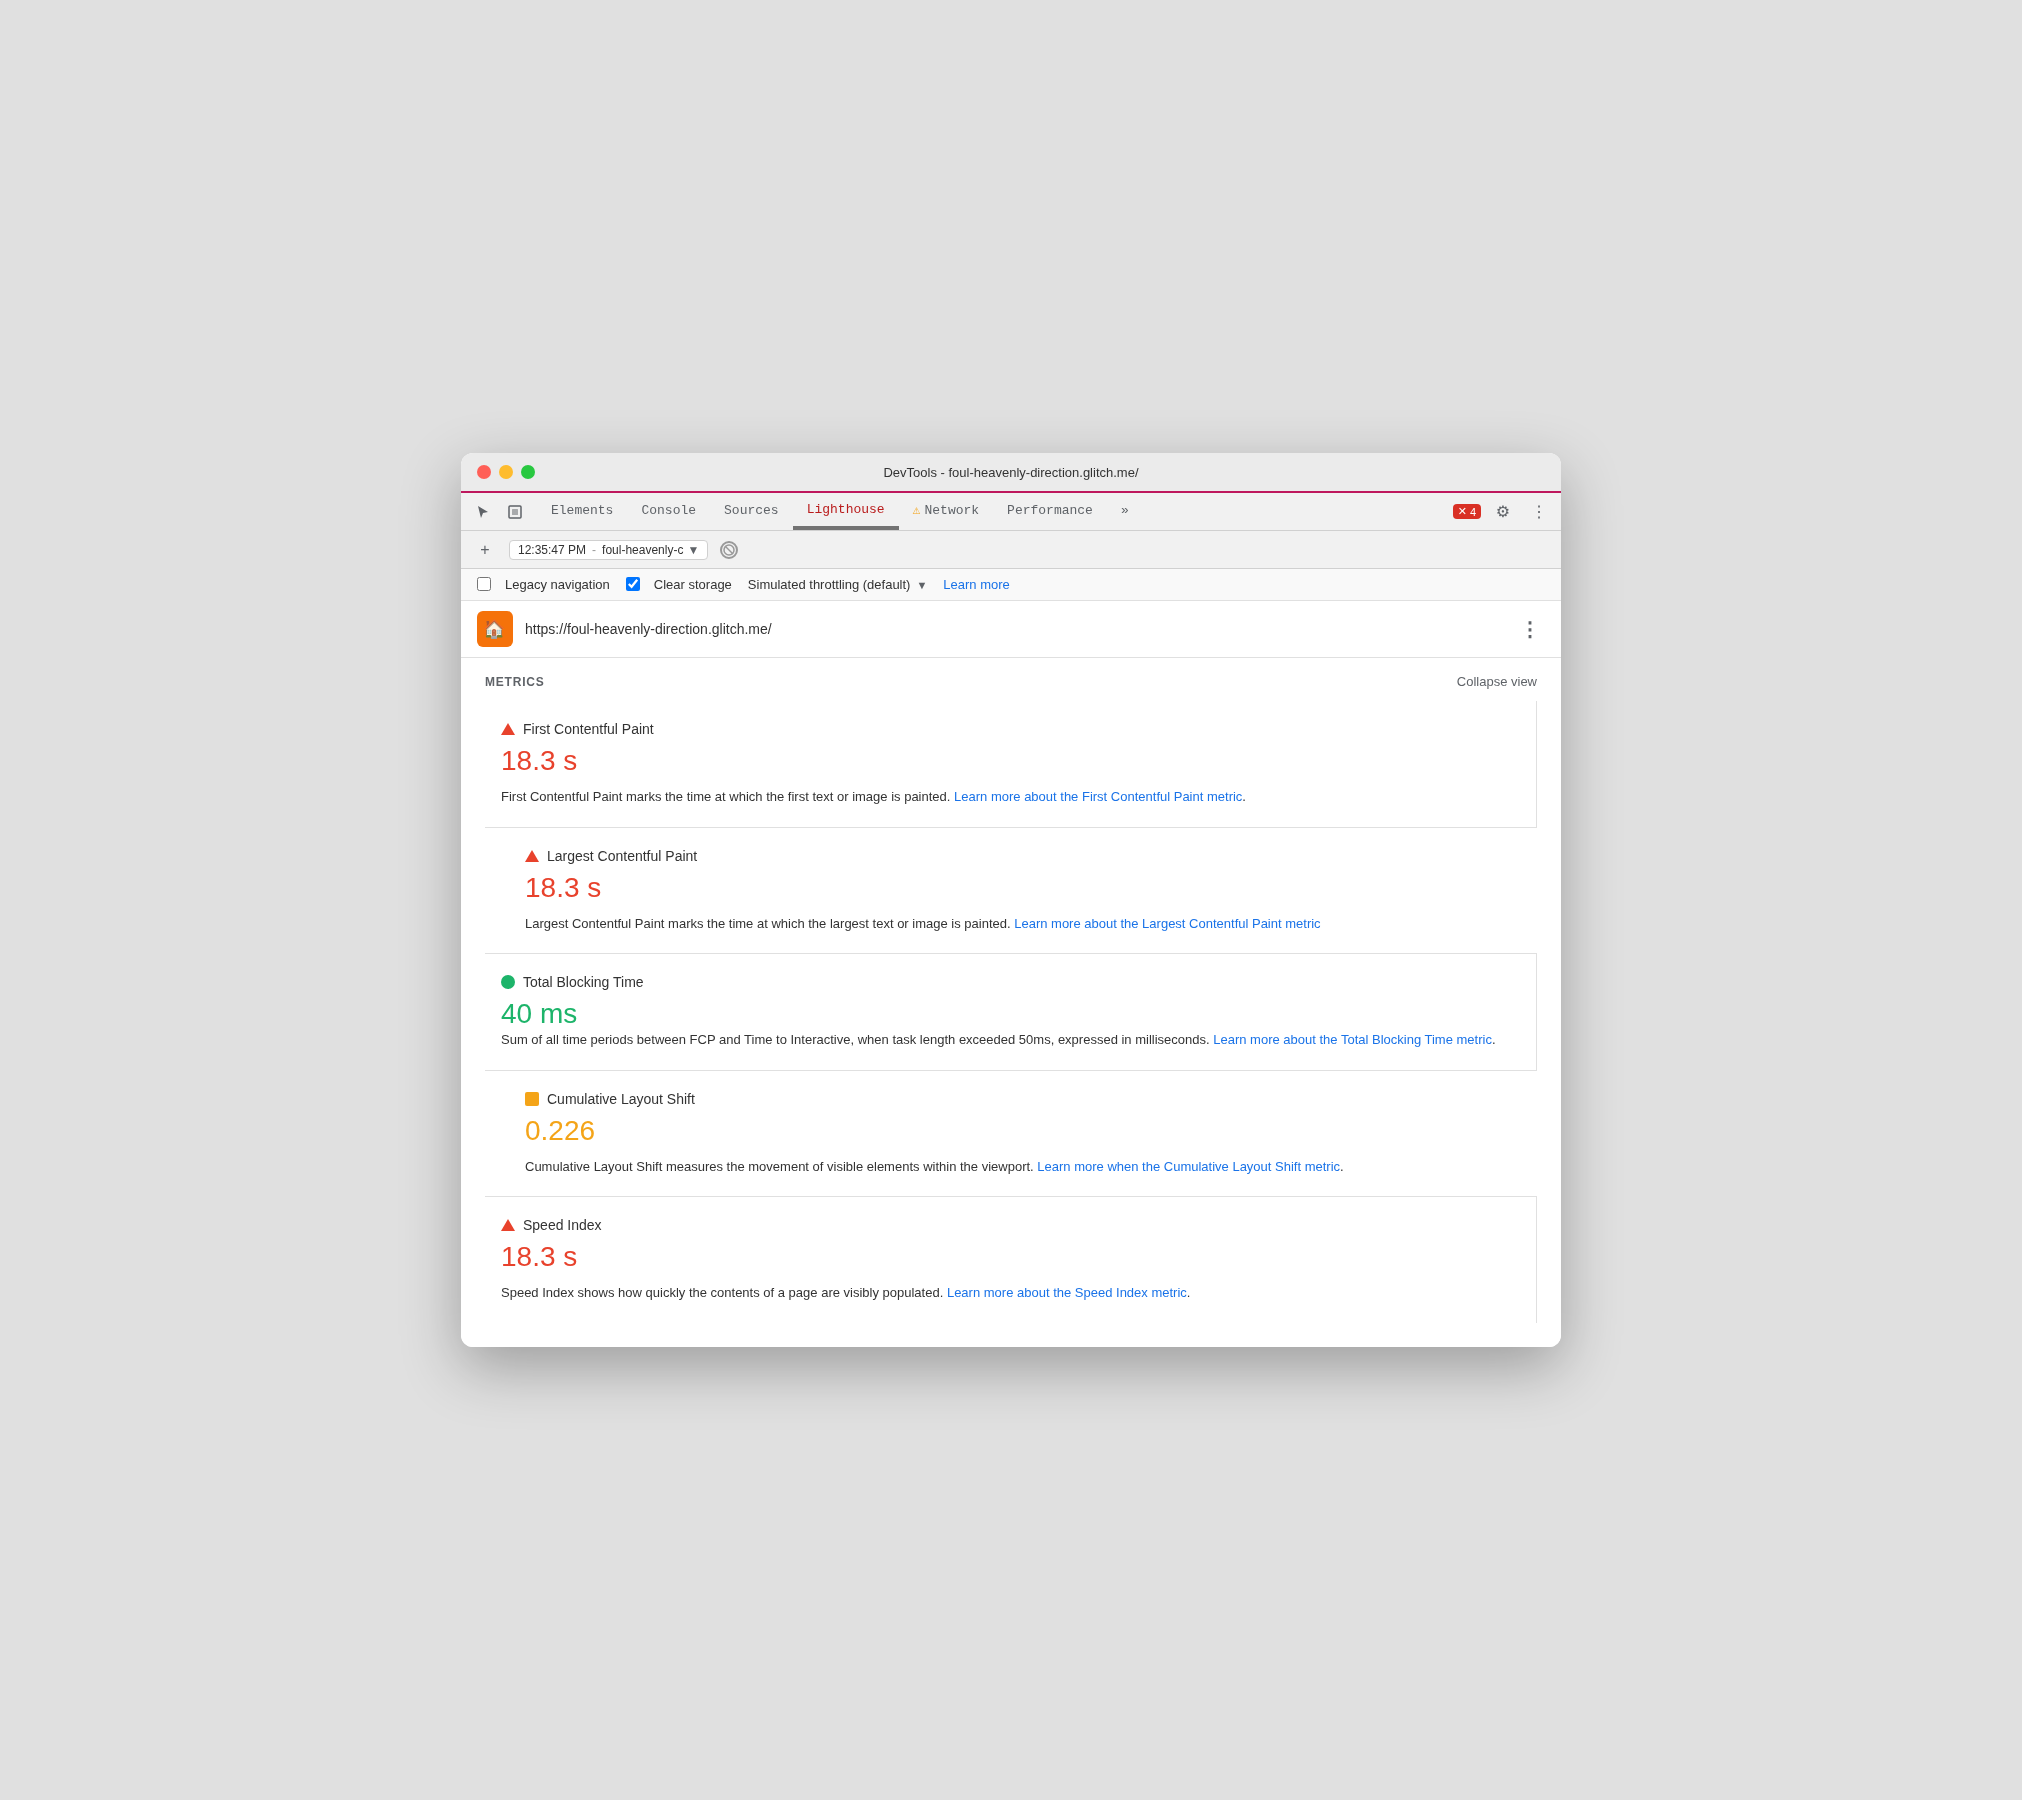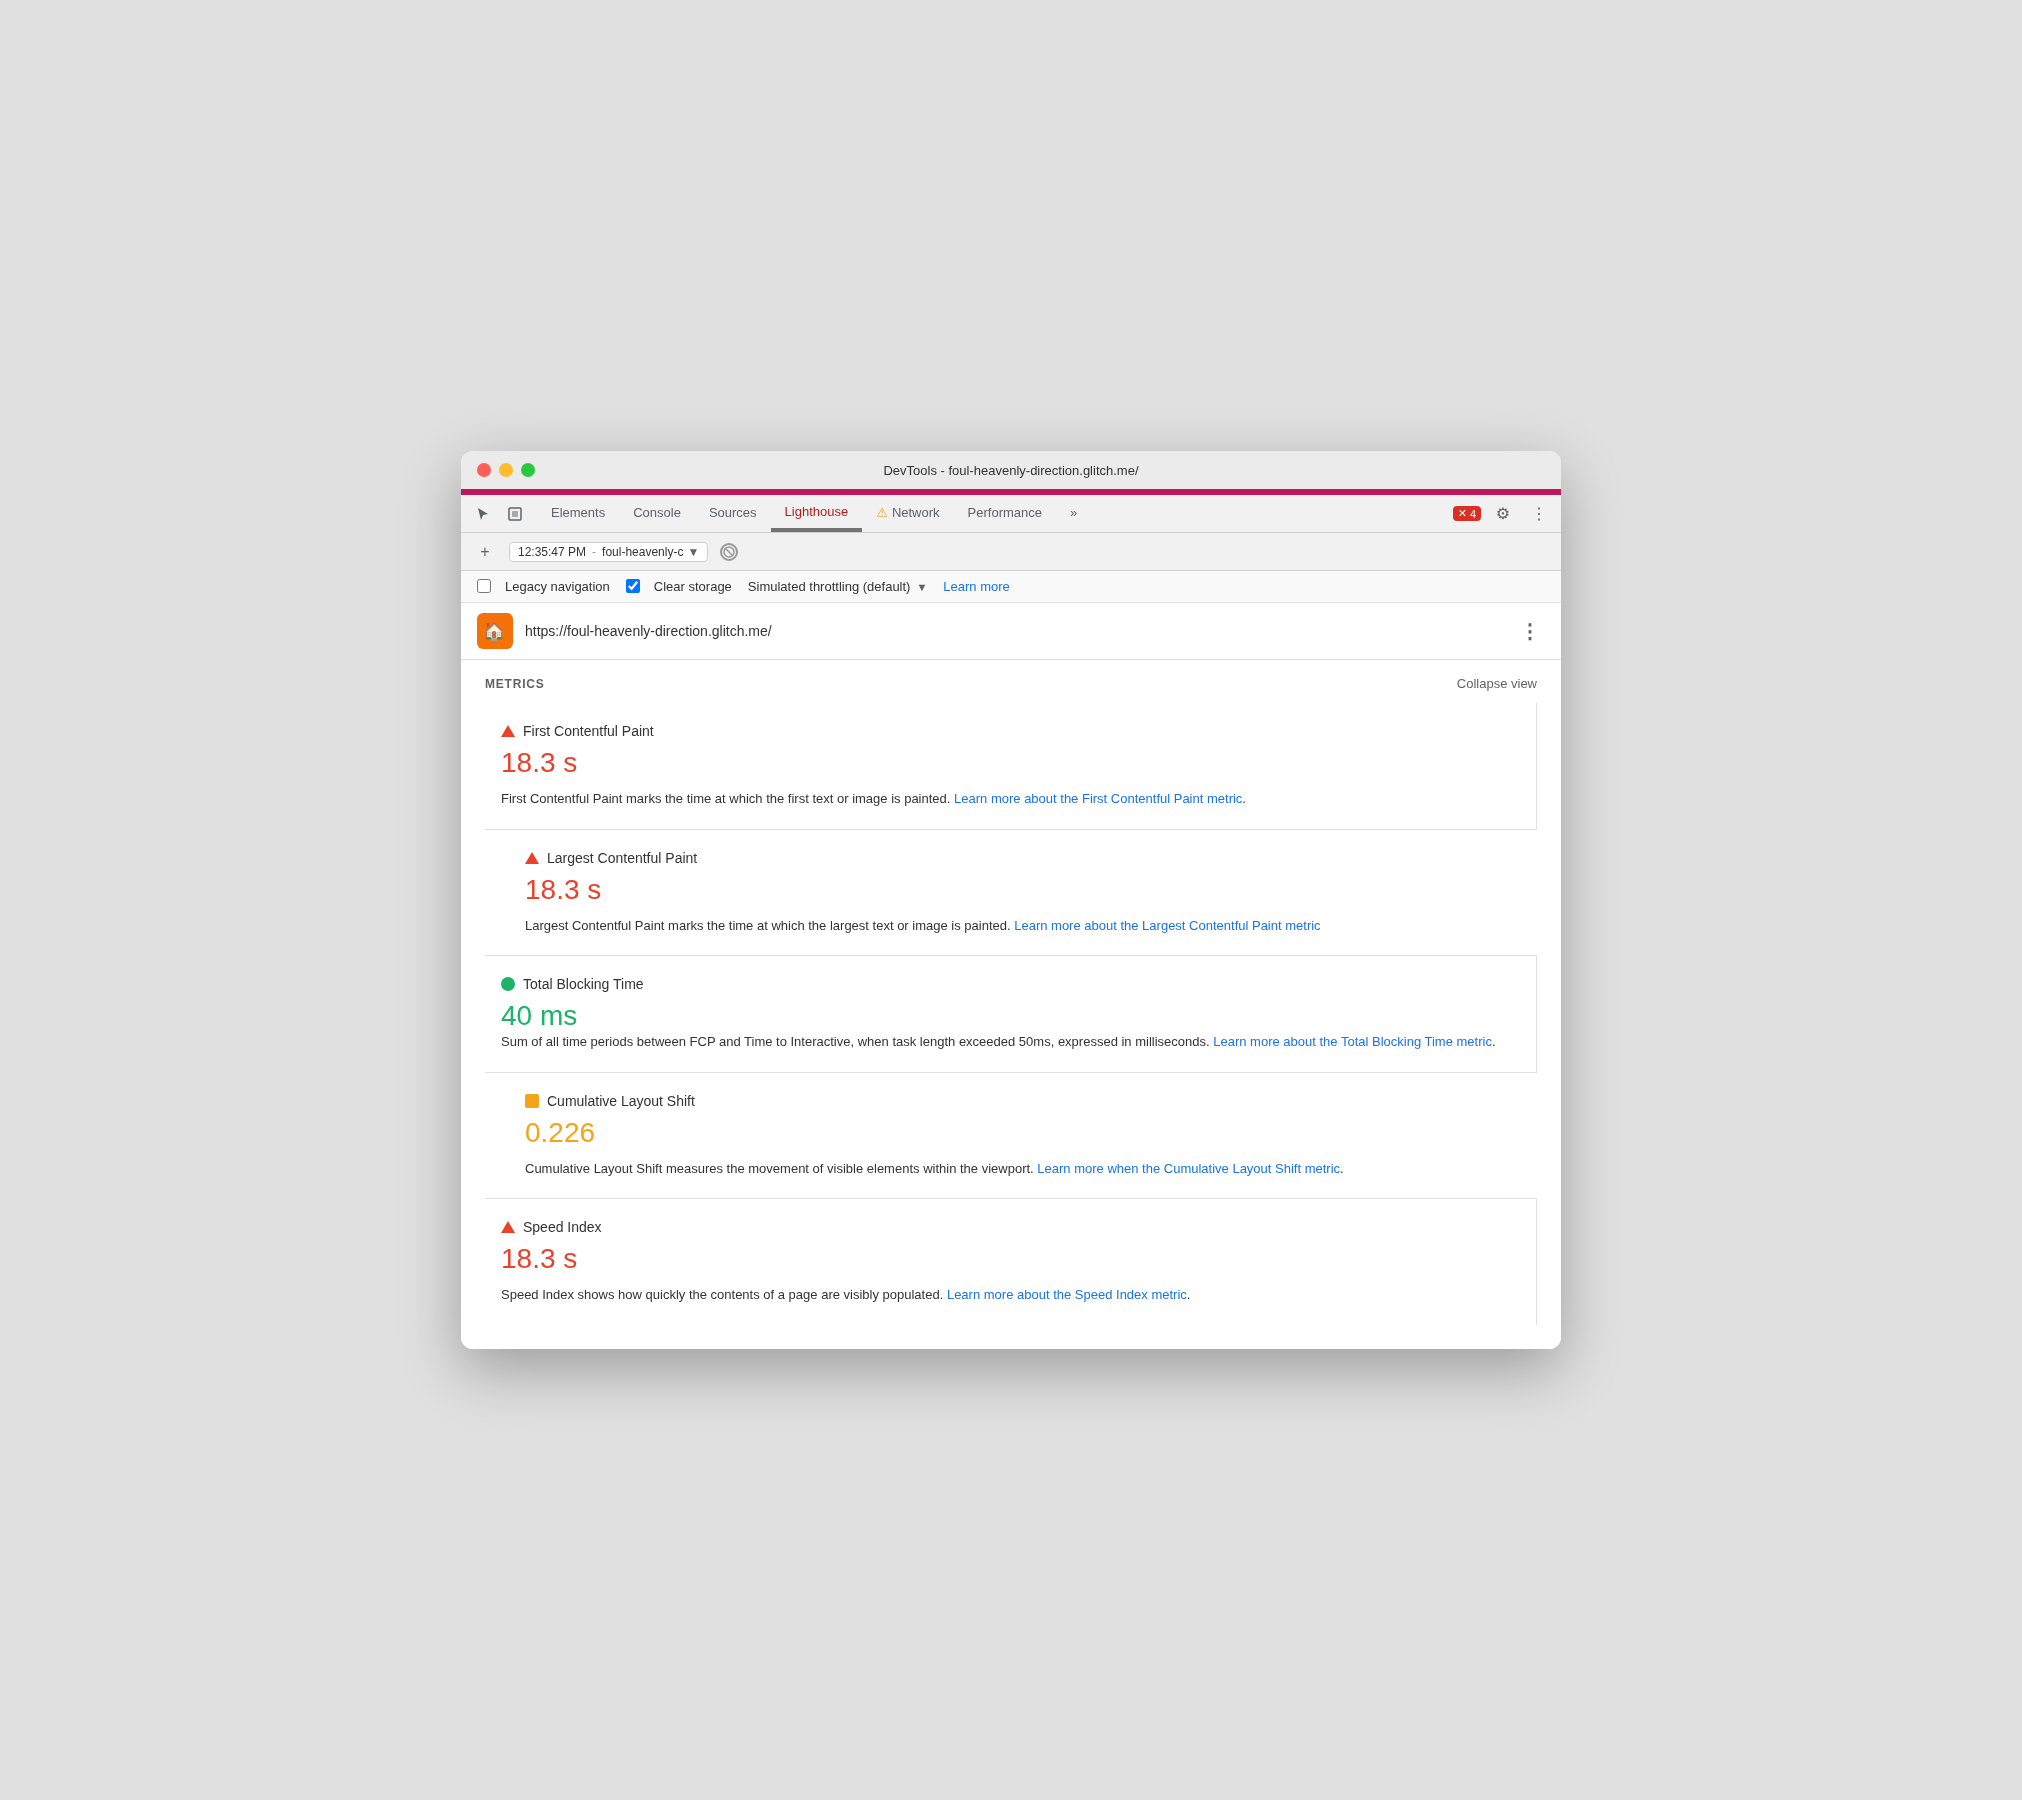--- a/index.html
+++ b/index.html
@@ -17,21 +17,21 @@
       border-radius: 12px;
       box-shadow: 0 20px 60px rgba(0,0,0,0.3);
       overflow: hidden;
     }
     
     .title-bar {
       background: #ebebeb;
       padding: 12px 16px;
       display: flex;
       align-items: center;
-      border-bottom: 6px solid #be185d;
+      border-bottom: 2px solid #be185d;
       position: relative;
     }
     .traffic-lights {
       display: flex;
       gap: 8px;
       margin-right: 16px;
     }
     .traffic-light {
       width: 14px;
       height: 14px;
@@ -84,20 +84,21 @@
       padding: 8px 14px;
       font-size: 13px;
       color: #5f6368;
       cursor: pointer;
       border-bottom: 2px solid transparent;
       white-space: nowrap;
       height: 38px;
       display: flex;
       align-items: center;
       gap: 4px;
+      font-family: Liberation Mono, monospace;
     }
     .tab.active {
       color: #b91c1c;
       border-bottom: 4px solid #737373;
     }
     .tab-warning {
       color: #f4a418;
       font-size: 13px;
     }
     .tabs-right {

